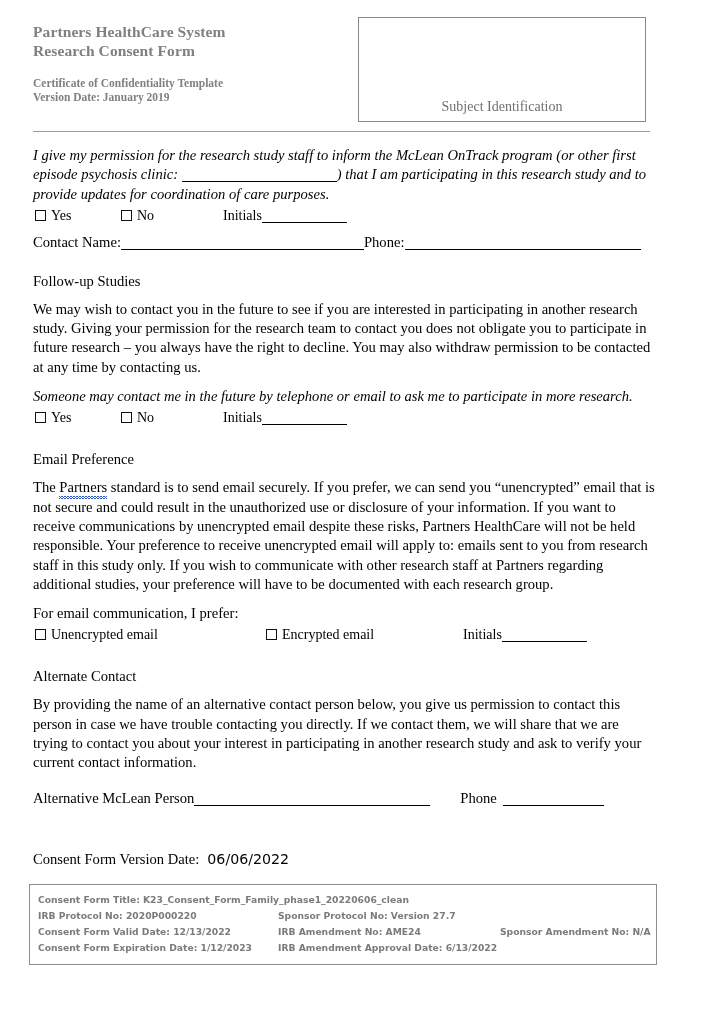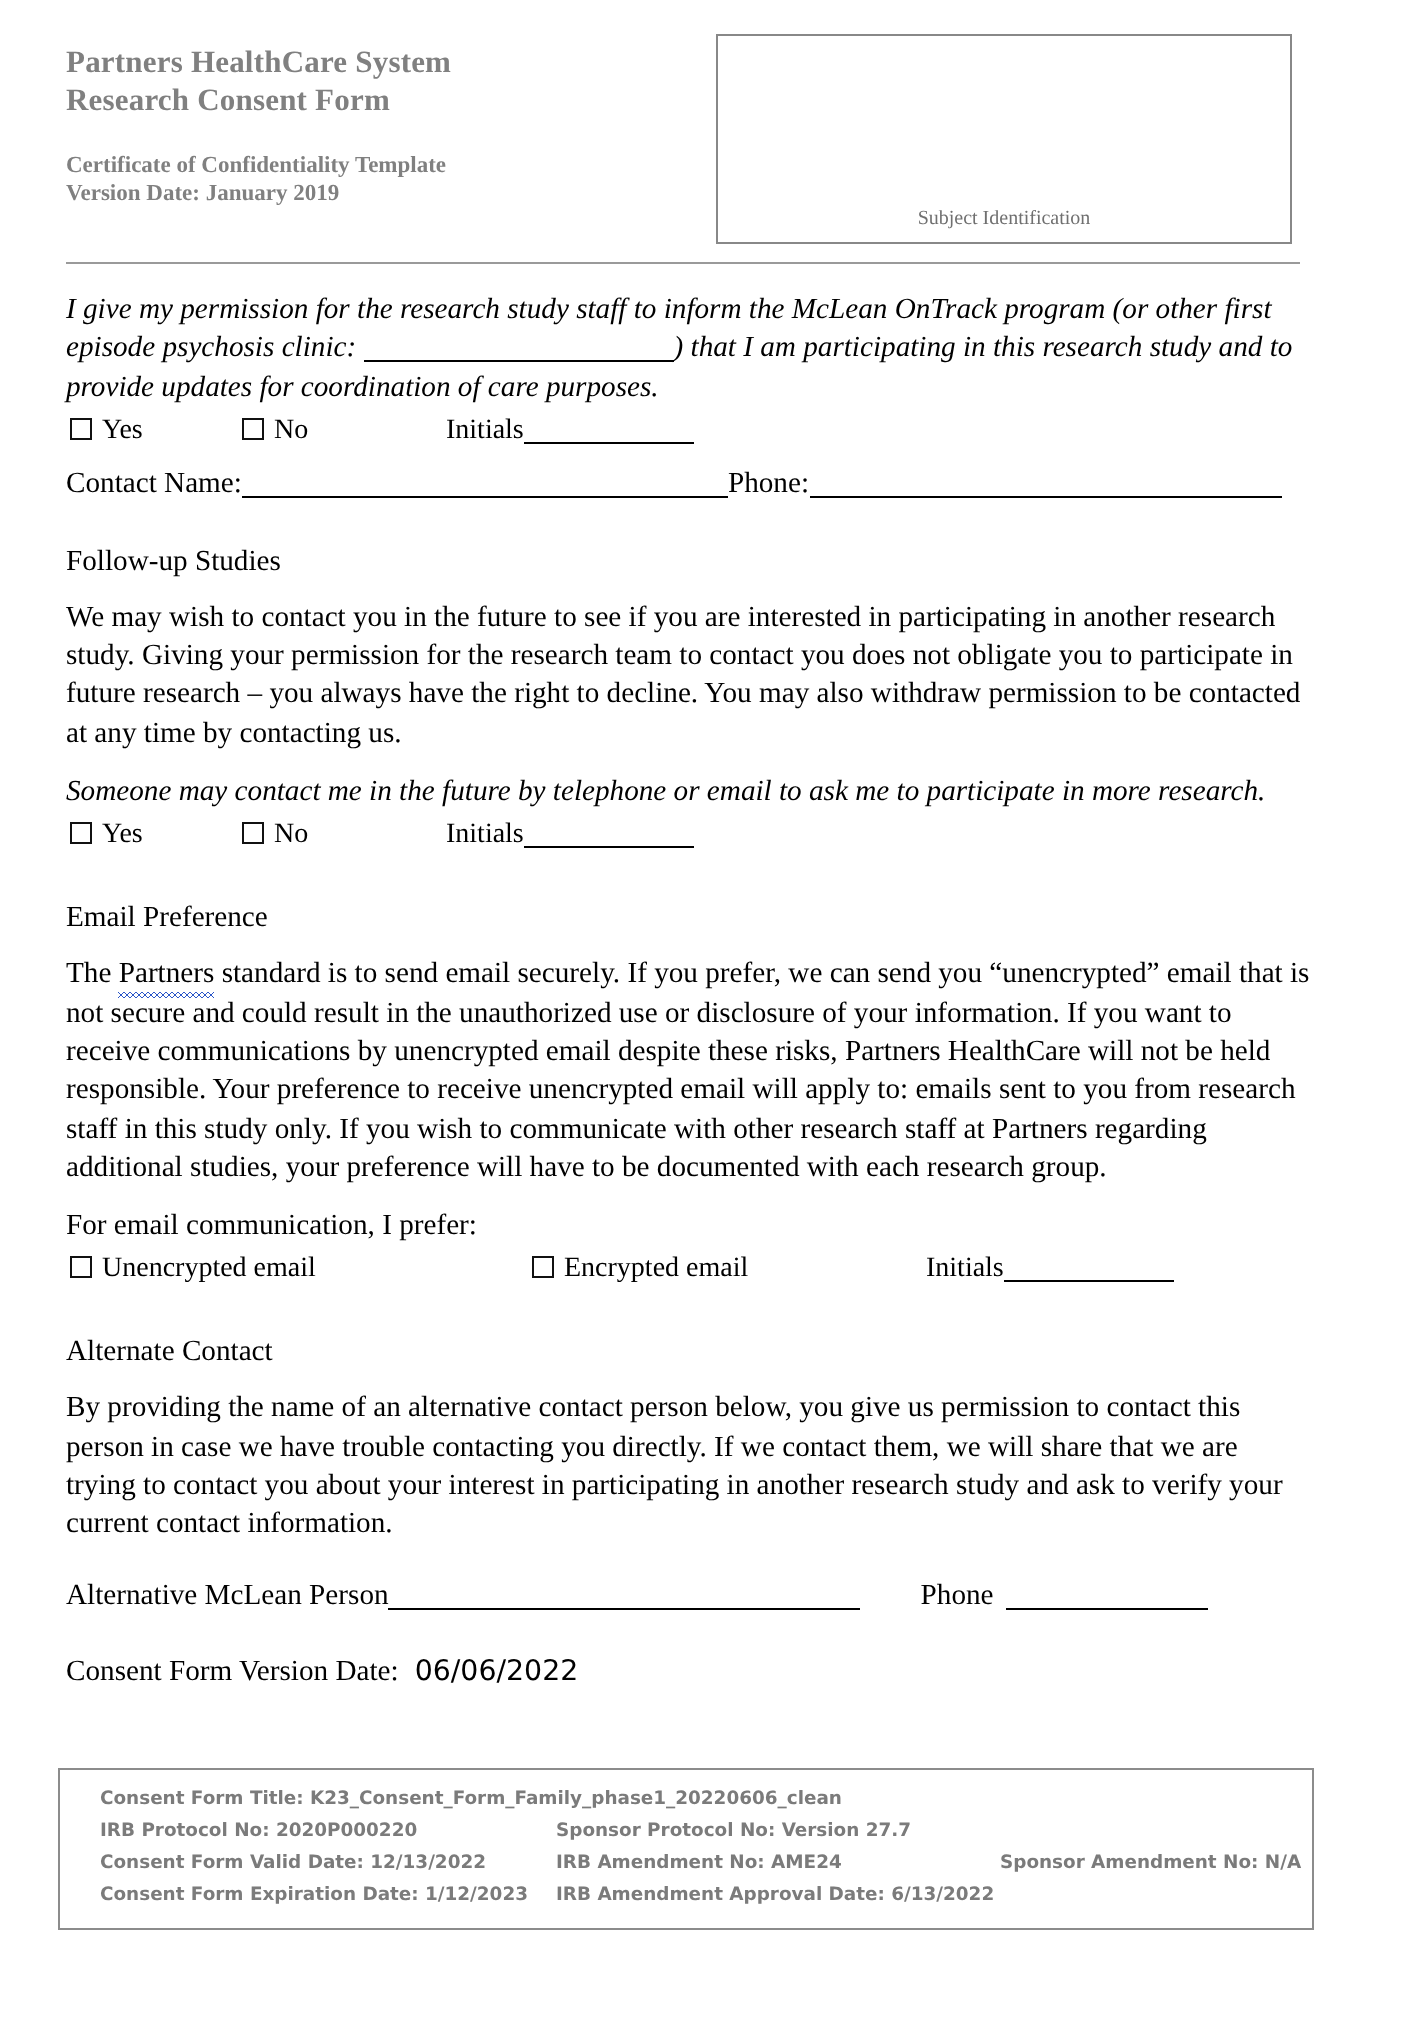--- a/index.html
+++ b/index.html
@@ -57,21 +57,21 @@
     width: 288px; height: 105px;
     border: 1px solid #888888;
     box-sizing: border-box;
   }
   .subject-label {
     position: absolute;
     left: 0; right: 0;
     bottom: 6px;
     text-align: center;
     font-family: "Liberation Serif", "DejaVu Serif", serif;
-    font-size: 10px;
+    font-size: 14px;
     color: #707070;
   }
   .hdr-rule {
     position: absolute;
     left: 33px; top: 131px;
     width: 617px; height: 0;
     border-top: 1px solid #9a9a9a;
   }
 
   
@@ -161,21 +161,21 @@
       linear-gradient(45deg, transparent 45%, #2b56c8 45%, #2b56c8 55%, transparent 55%),
       linear-gradient(-45deg, transparent 45%, #2b56c8 45%, #2b56c8 55%, transparent 55%);
     background-size: 3px 3px;
     background-repeat: repeat-x;
   }
 
   .version-date-row {
     position: relative;
     font-size: 14.6px;
     line-height: 20px;
-    margin-top: 16px;
+    margin-top: 39px;
     white-space: nowrap;
   }
   .vdate {
     font-family: "DejaVu Sans", sans-serif;
     font-size: 14.2px;
     margin-left: 8px;
   }
 
   
   .footer-box {
@@ -188,21 +188,21 @@
     font-family: "DejaVu Sans", "Liberation Sans", sans-serif;
     font-weight: bold;
     font-size: 9.2px;
   }
   .frow {
     position: relative;
     height: 16px;
     line-height: 16px;
   }
   .frow:first-child { margin-top: 7px; }
-  .fcol1 { position: absolute; left: 20px; white-space: nowrap; }
+  .fcol1 { position: absolute; left: 8px; white-space: nowrap; }
   .fcol2 { position: absolute; left: 248px; white-space: nowrap; }
   .fcol3 { position: absolute; left: 470px; white-space: nowrap; }
 </style>
 </head>
 <body>
 
 <div class="page">
 
   <div class="header">
     <div class="hdr-left">

